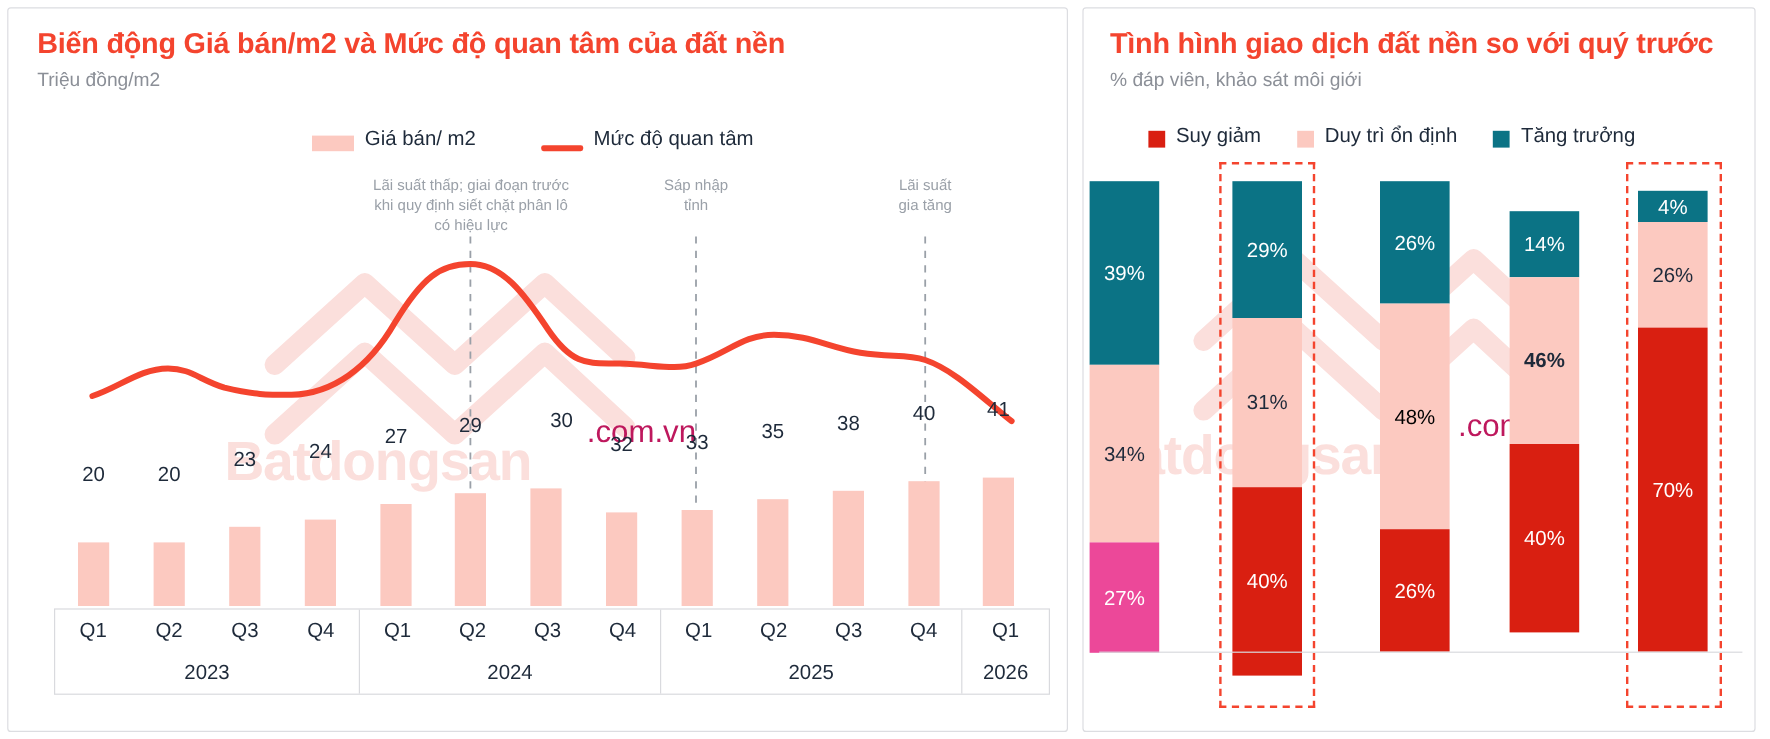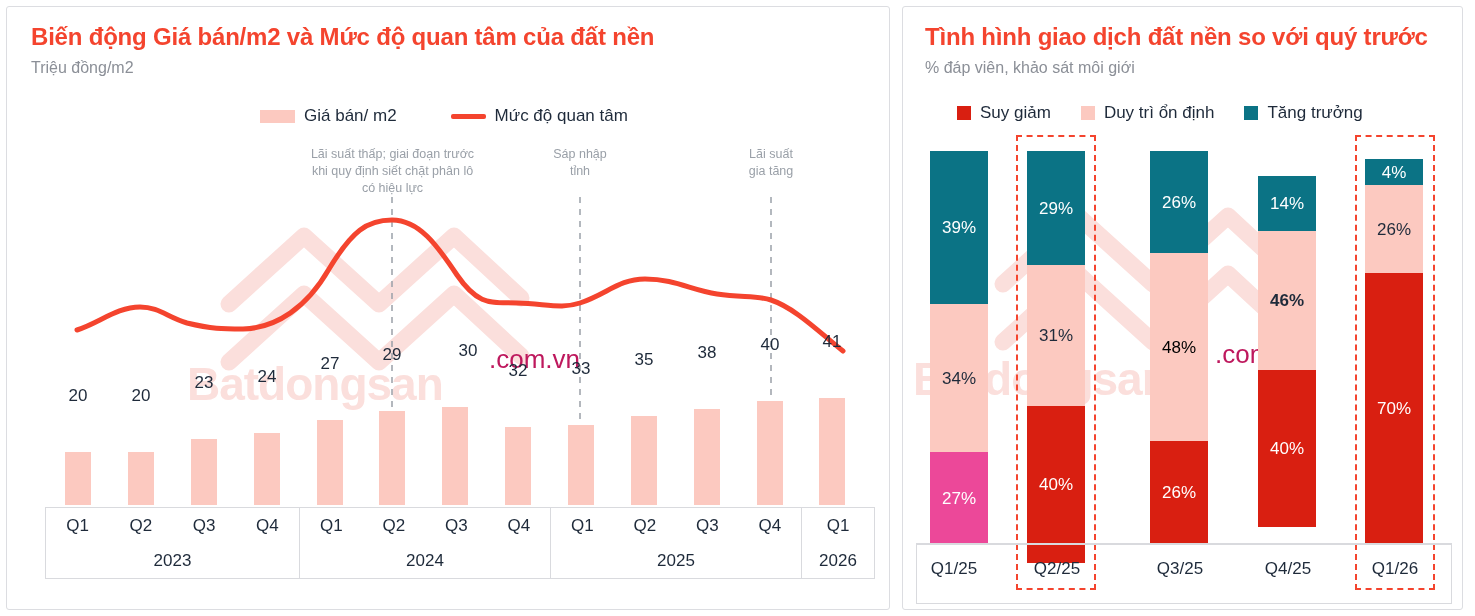--- a/index.html
+++ b/index.html
@@ -58,21 +58,21 @@
     position: absolute;
     color: #be185d;
     font-size: 26px;
     font-weight: normal;
     white-space: nowrap;
   }
 
   
   .plot-left { position: absolute; left: 0; top: 0; width: 884px; height: 604px; }
   .legend-left { position: absolute; left: 253px; top: 99px; display: flex; align-items: center; gap: 54px; }
-  .lg-item { display: flex; align-items: center; gap: 9px; }
+  .lg-item { display: flex; align-items: flex-end; gap: 9px; }
   .lg-swatch-bar { width: 35px; height: 13px; background: #fcc9c0; display: block; }
   .lg-swatch-line { width: 35px; height: 5px; background: #f4442e; border-radius: 2px; display: block; }
   .lg-label { font-size: 17px; color: #1e2a3a; white-space: nowrap; }
 
   .anno {
     position: absolute;
     font-size: 12.5px;
     color: #9aa0a8;
     text-align: center;
     line-height: 1.35;
@@ -298,21 +298,21 @@
       <div class="lg-item">
         <span class="lg-sq" style="background:#fcc9c0;"></span>
         <span class="lg-label">Duy trì ổn định</span>
       </div>
       <div class="lg-item">
         <span class="lg-sq" style="background:#0b7385;"></span>
         <span class="lg-label">Tăng trưởng</span>
       </div>
     </div>
 
-    <div class="stack-col" style="left:27px; top:144px;">
+    <div class="stack-col" style="left:5px; top:144px;">
       <div class="seg" style="height:153px; background:#0b7385;">
         <span class="seg-label" style="color:#ffffff;">39%</span>
       </div>
       <div class="seg" style="height:148px; background:#fcc9c0;">
         <span class="seg-label" style="color:#1e2a3a;">34%</span>
       </div>
       <div class="seg" style="height:92px; background:#ec4899;">
         <span class="seg-label" style="color:#ffffff;">27%</span>
       </div>
     </div>
@@ -363,23 +363,14 @@
       <div class="seg" style="height:270px; background:#d91f11;">
         <span class="seg-label" style="color:#ffffff;">70%</span>
       </div>
     </div>
 
     <div class="highlight-box" style="left:113px; top:128px; width:80px; height:455px;"></div>
     <div class="highlight-box" style="left:452px; top:128px; width:80px; height:455px;"></div>
 
     <div class="axis-line-right"></div>
 
-    <div class="axis-right">
-      <div class="axis-r-labels">
-        <div class="axis-r-label" style="left:37px;">Q1/25</div>
-        <div class="axis-r-label" style="left:140px;">Q2/25</div>
-        <div class="axis-r-label" style="left:263px;">Q3/25</div>
-        <div class="axis-r-label" style="left:371px;">Q4/25</div>
-        <div class="axis-r-label" style="left:478px;">Q1/26</div>
-      </div>
-    </div>
   </div>
 </div>
 
 </body></html>

